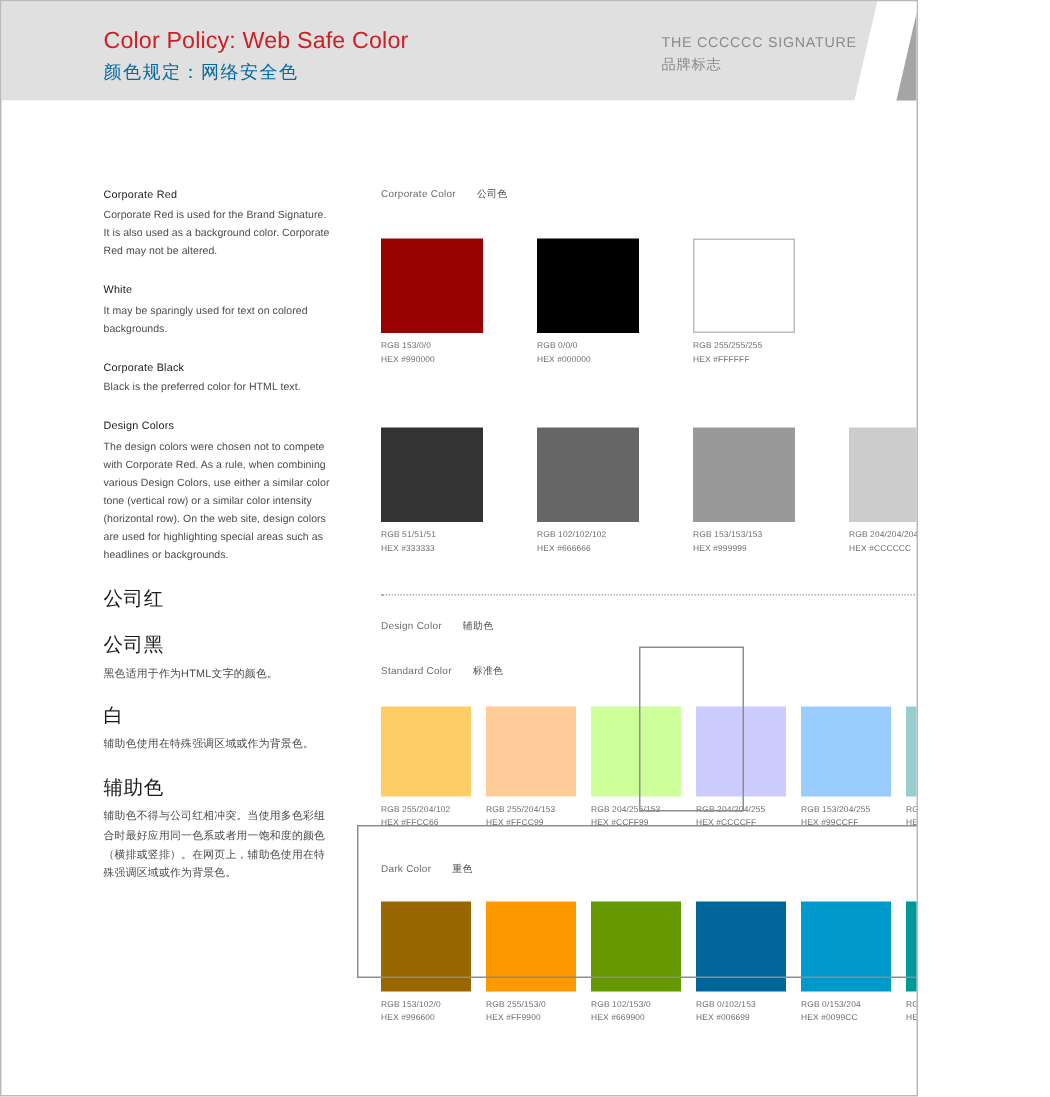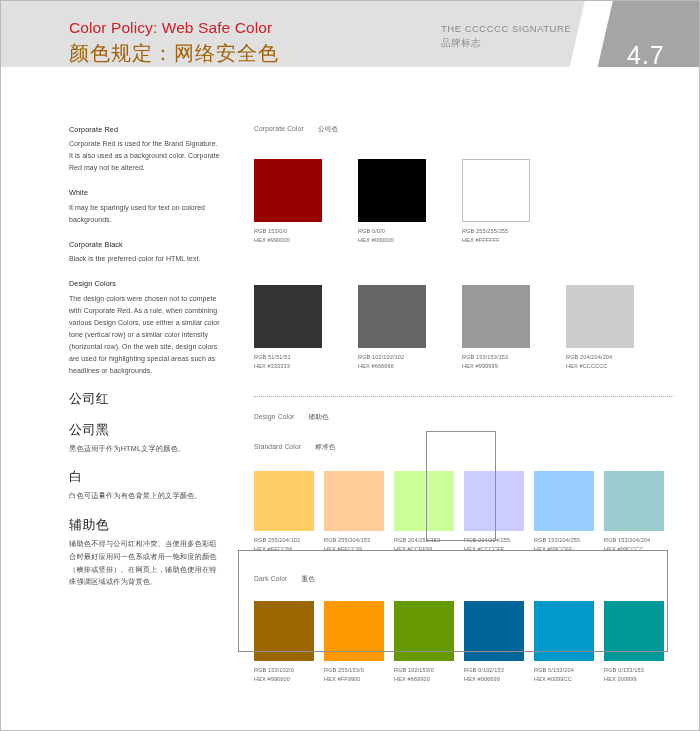--- a/index.html
+++ b/index.html
@@ -10,21 +10,21 @@
   body {
     width: 700px;
     height: 731px;
     font-family: "Liberation Sans", "DejaVu Sans", sans-serif;
     color: #333;
     overflow: hidden;
   }
 
   #page {
     position: relative;
-    width: 700px;
+    width: 612px;
     height: 731px;
     box-sizing: border-box;
     border: 1px solid #b9b9b9;
     background: #ffffff;
     overflow: hidden;
   }
 
   
   #header {
     position: absolute;
@@ -75,22 +75,22 @@
     top: 18px;
     font-size: 15.5px;
     color: #cc2026;
     letter-spacing: 0.1px;
     white-space: nowrap;
   }
   .hdr-title-cn {
     position: absolute;
     left: 68px;
     top: 39px;
-    font-size: 20px;
-    color: #a16207;
+    font-size: 12px;
+    color: #0369a1;
     letter-spacing: 1px;
     white-space: nowrap;
   }
   .hdr-brand-en {
     position: absolute;
     left: 440px;
     top: 22px;
     font-size: 9.5px;
     color: #8a8a8a;
     letter-spacing: 0.5px;
@@ -241,21 +241,21 @@
       <div class="blk-h cn">公司红</div>
     </div>
 
     <div class="blk">
       <div class="blk-h cn">公司黑</div>
       <div class="blk-p cn">黑色适用于作为HTML文字的颜色。</div>
     </div>
 
     <div class="blk">
       <div class="blk-h cn">白</div>
-      <div class="blk-p cn">白色可适量作为有色背景上的文字颜色。</div>
+      <div class="blk-p cn">辅助色使用在特殊强调区域或作为背景色。</div>
     </div>
 
     <div class="blk">
       <div class="blk-h cn">辅助色</div>
       <div class="blk-p cn">辅助色不得与公司红相冲突。当使用多色彩组合时最好应用同一色系或者用一饱和度的颜色（横排或竖排）。在网页上，辅助色使用在特殊强调区域或作为背景色。</div>
     </div>
 
   </div>
 
   <div id="right-col">

